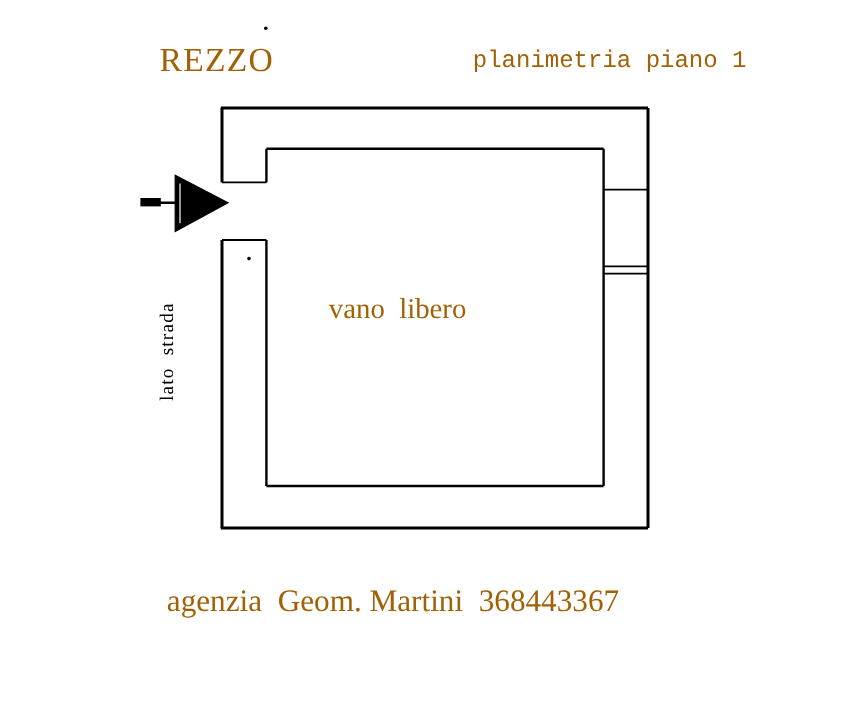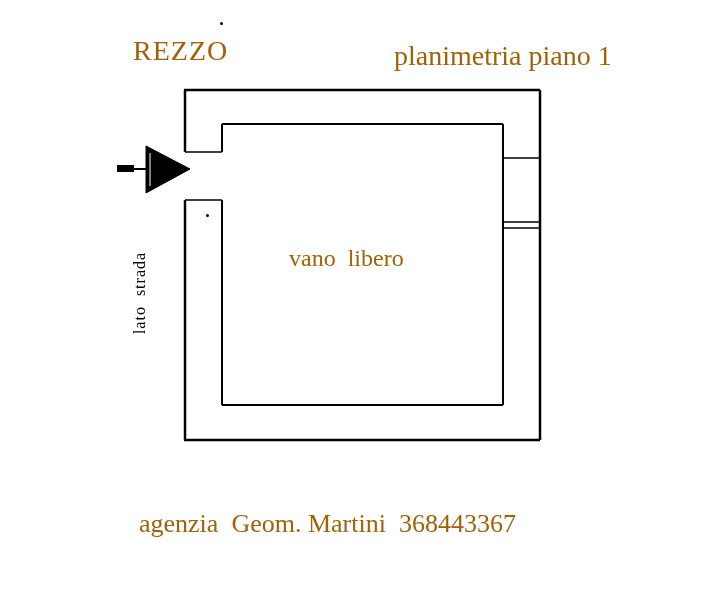--- a/index.html
+++ b/index.html
@@ -23,45 +23,46 @@
   }
   #title-left {
     left: 133px;
     top: 36px;
     font-size: 28px;
     letter-spacing: 1px;
   }
   #title-right {
     left: 394px;
     top: 41px;
-    font-size: 28px;
+    font-size: 20px;
+    font-family: Liberation Mono, monospace;
   }
   #room-label {
-    left: 289px;
+    left: 274px;
     top: 245px;
     font-size: 24px;
   }
   #side-label-wrap {
     position: absolute;
     left: 92px;
     top: 282px;
     width: 100px;
     height: 22px;
     transform: rotate(-90deg);
     transform-origin: center center;
     text-align: center;
   }
   #side-label {
     font-size: 16px;
     white-space: pre;
     letter-spacing: 1px;
   }
   #footer-text {
     left: 139px;
-    top: 510px;
+    top: 487px;
     font-size: 26px;
   }
   #plan-svg {
     position: absolute;
     left: 0;
     top: 0;
   }
   .stray-mark {
     position: absolute;
     background: #000;

